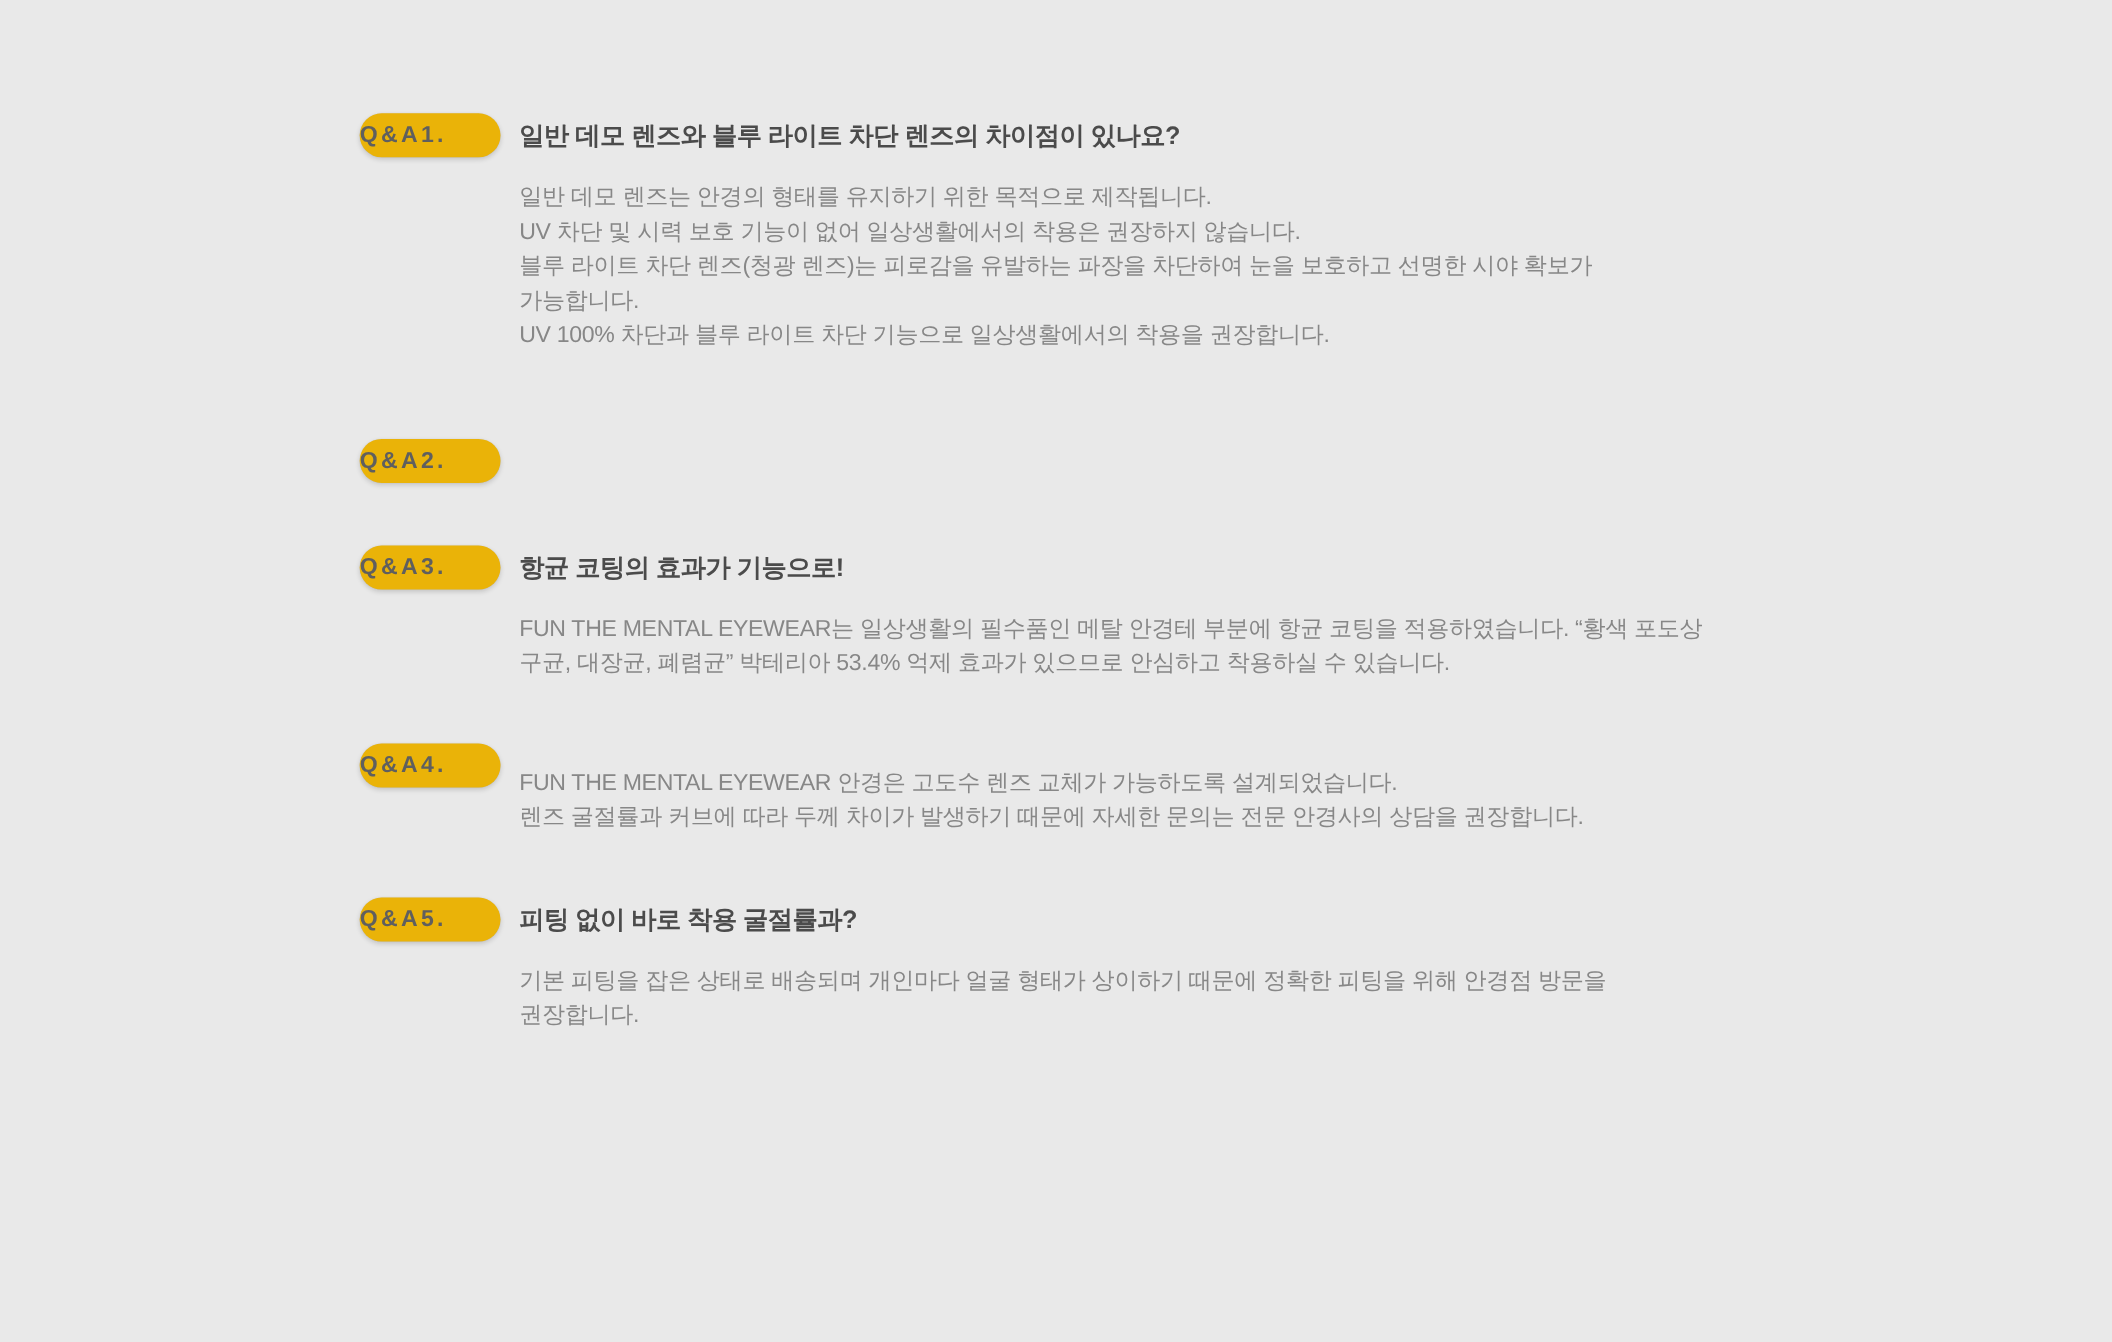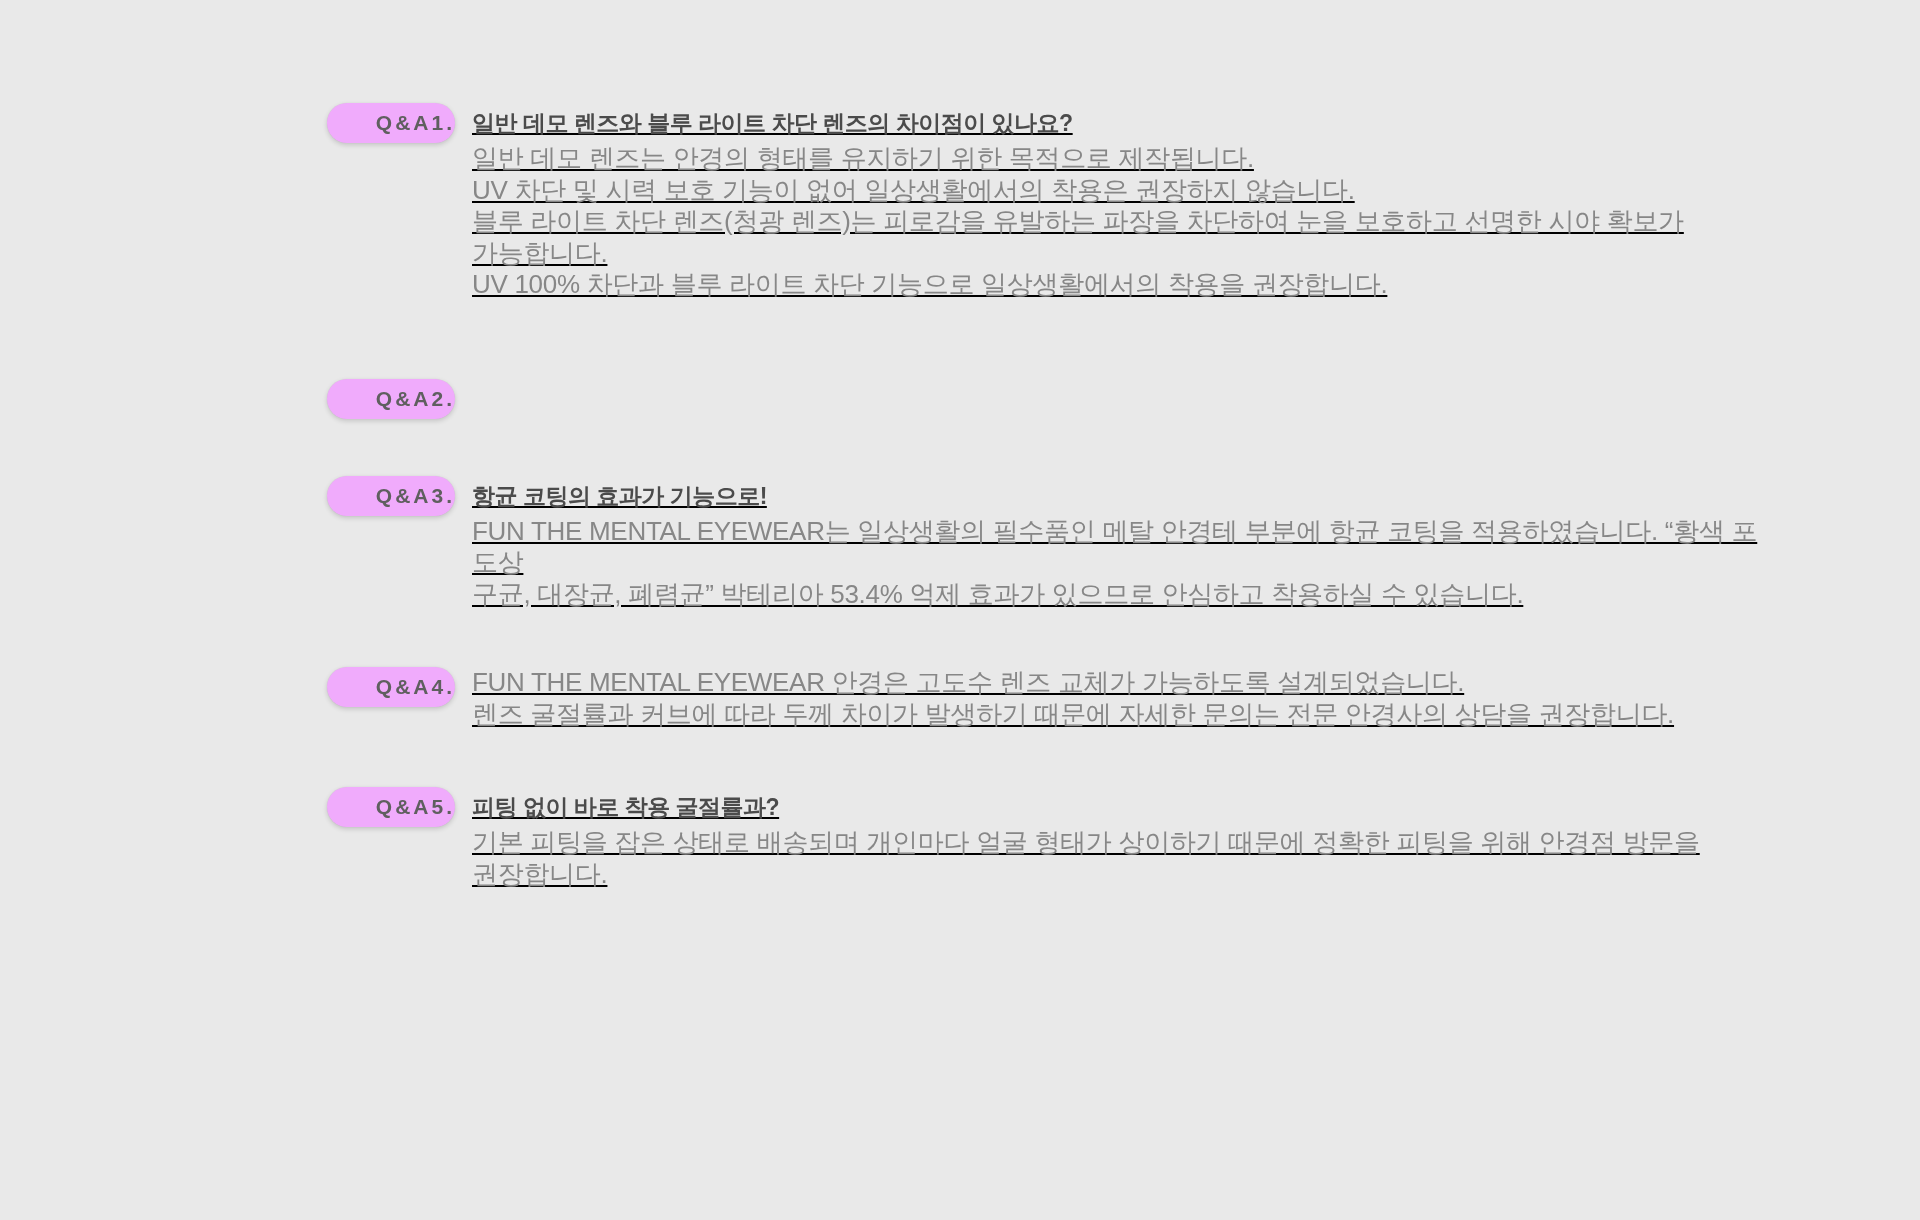--- a/index.html
+++ b/index.html
@@ -20,45 +20,45 @@
     align-items: flex-start;
     margin-bottom: 57px;
   }
   .qa-block:first-child {
     margin-bottom: 78px;
   }
   .qa-badge {
     flex: 0 0 auto;
     width: 128px;
     height: 40px;
-    background: #f0abfc;
+    background: #eab308;
     border-radius: 22px;
     box-shadow: 0 2px 5px rgba(0,0,0,0.16), 0 0 1px rgba(0,0,0,0.10);
-    text-align: right;
+    text-align: left;
     line-height: 40px;
     font-size: 21px;
     font-weight: 700;
     letter-spacing: 3px;
     color: #5f5f5f;
     margin-right: 17px;
   }
   .qa-content {
     flex: 1 1 auto;
     min-width: 0;
-    text-decoration: underline;
   }
   .qa-question {
     font-size: 23px;
     font-weight: 700;
     color: #4b4b4b;
     line-height: 40px;
     letter-spacing: -0.5px;
   }
   .qa-answer {
-    font-size: 26px;
+    margin-top: 20px;
+    font-size: 21px;
     font-weight: 400;
     color: #878787;
     line-height: 31.5px;
     letter-spacing: -0.3px;
     white-space: pre-line;
   }
 </style>
 </head>
 <body>
 

